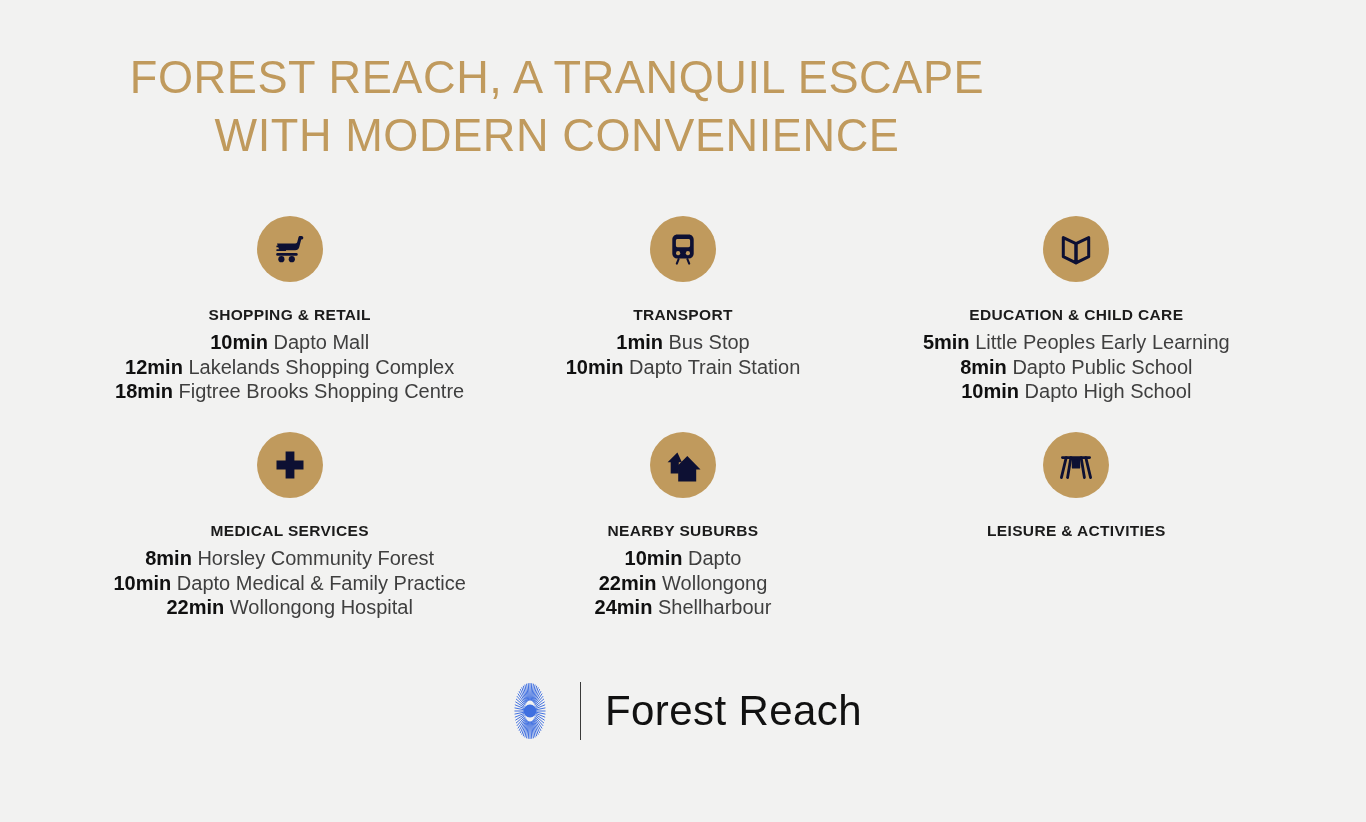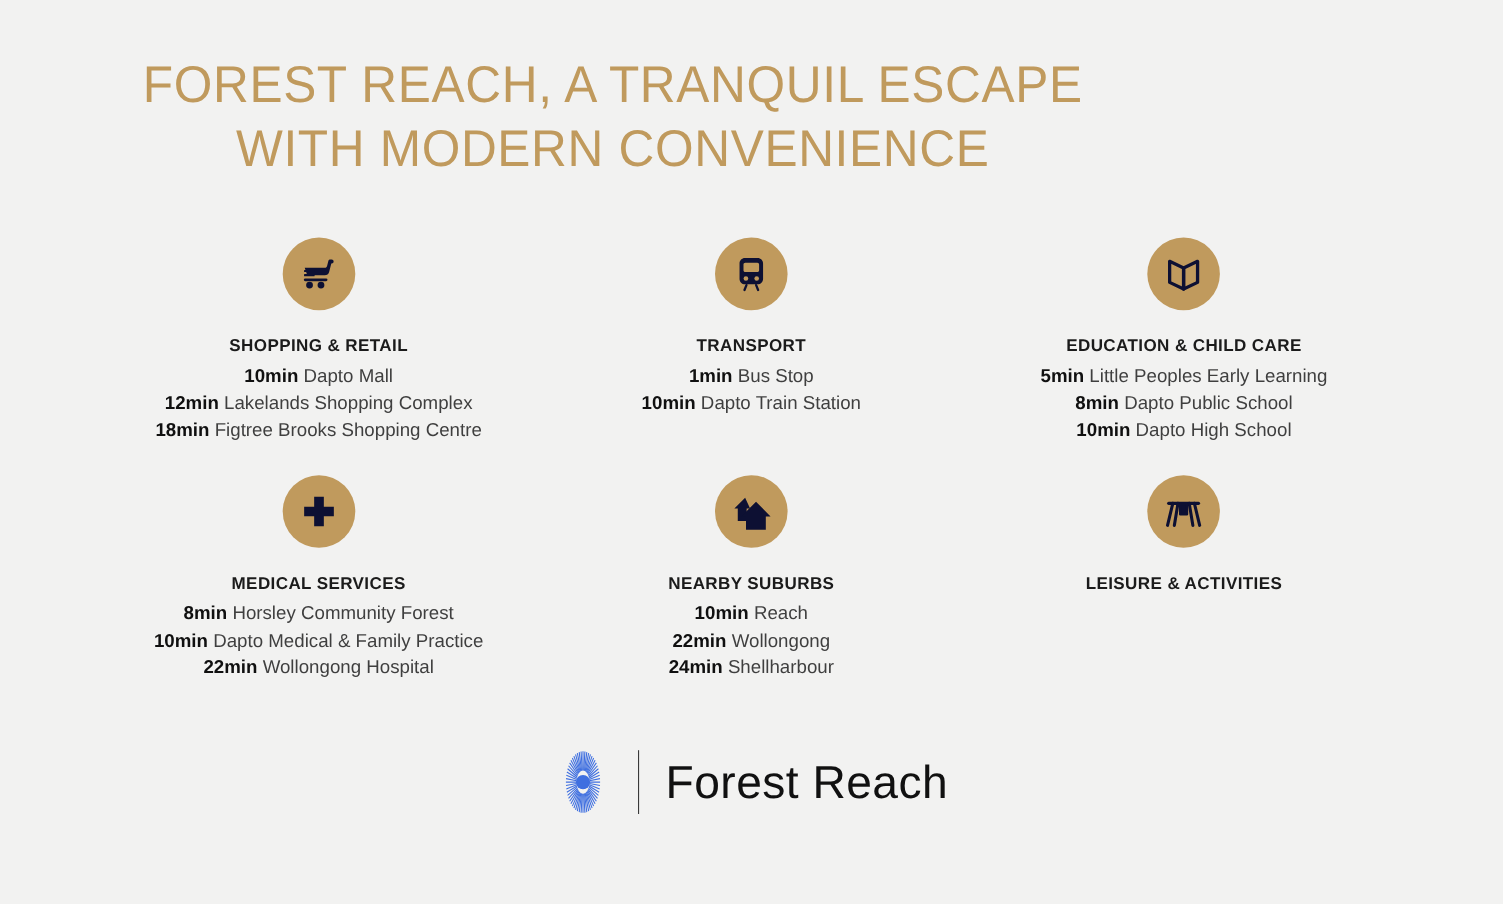--- a/index.html
+++ b/index.html
@@ -78,21 +78,21 @@
     color: #1b1b1b;
     text-transform: uppercase;
     line-height: 20px;
   }
   .cat-list {
     margin-top: 5px;
     list-style: none;
     padding: 0;
   }
   .cat-list li {
-    font-size: 17px;
+    font-size: 20px;
     line-height: 24.6px;
     color: #3d3d3d;
     white-space: nowrap;
   }
   .cat-list li .time {
     font-weight: bold;
     color: #101010;
   }
   .cat-list li .place {
     font-weight: normal;
@@ -228,21 +228,21 @@
       <div class="icon-circle">
         <svg width="40" height="40" viewBox="0 0 40 40" aria-hidden="true">
           <g fill="#0d1033">
             <path d="M14.4 7.5L4.6 17.3h3.1v11.3h8.1V17.3h3.1z"></path>
             <path d="M24.3 11.1L10.9 24.5h4.3v12h18V24.5h4.3z"></path>
           </g>
         </svg>
       </div>
       <div class="cat-title">NEARBY SUBURBS</div>
       <ul class="cat-list">
-        <li><span class="time">10min</span> <span class="place">Reach</span></li>
+        <li><span class="time">10min</span> <span class="place">Dapto</span></li>
         <li><span class="time">22min</span> <span class="place">Wollongong</span></li>
         <li><span class="time">24min</span> <span class="place">Shellharbour</span></li>
       </ul>
     </div>
 
     <div class="cat">
       <div class="icon-circle">
         <svg width="40" height="40" viewBox="0 0 40 40" aria-hidden="true">
           <g stroke="#0d1033" stroke-width="2.8" stroke-linecap="round" fill="none">
             <path d="M6.4 12.6h27.2"></path>

